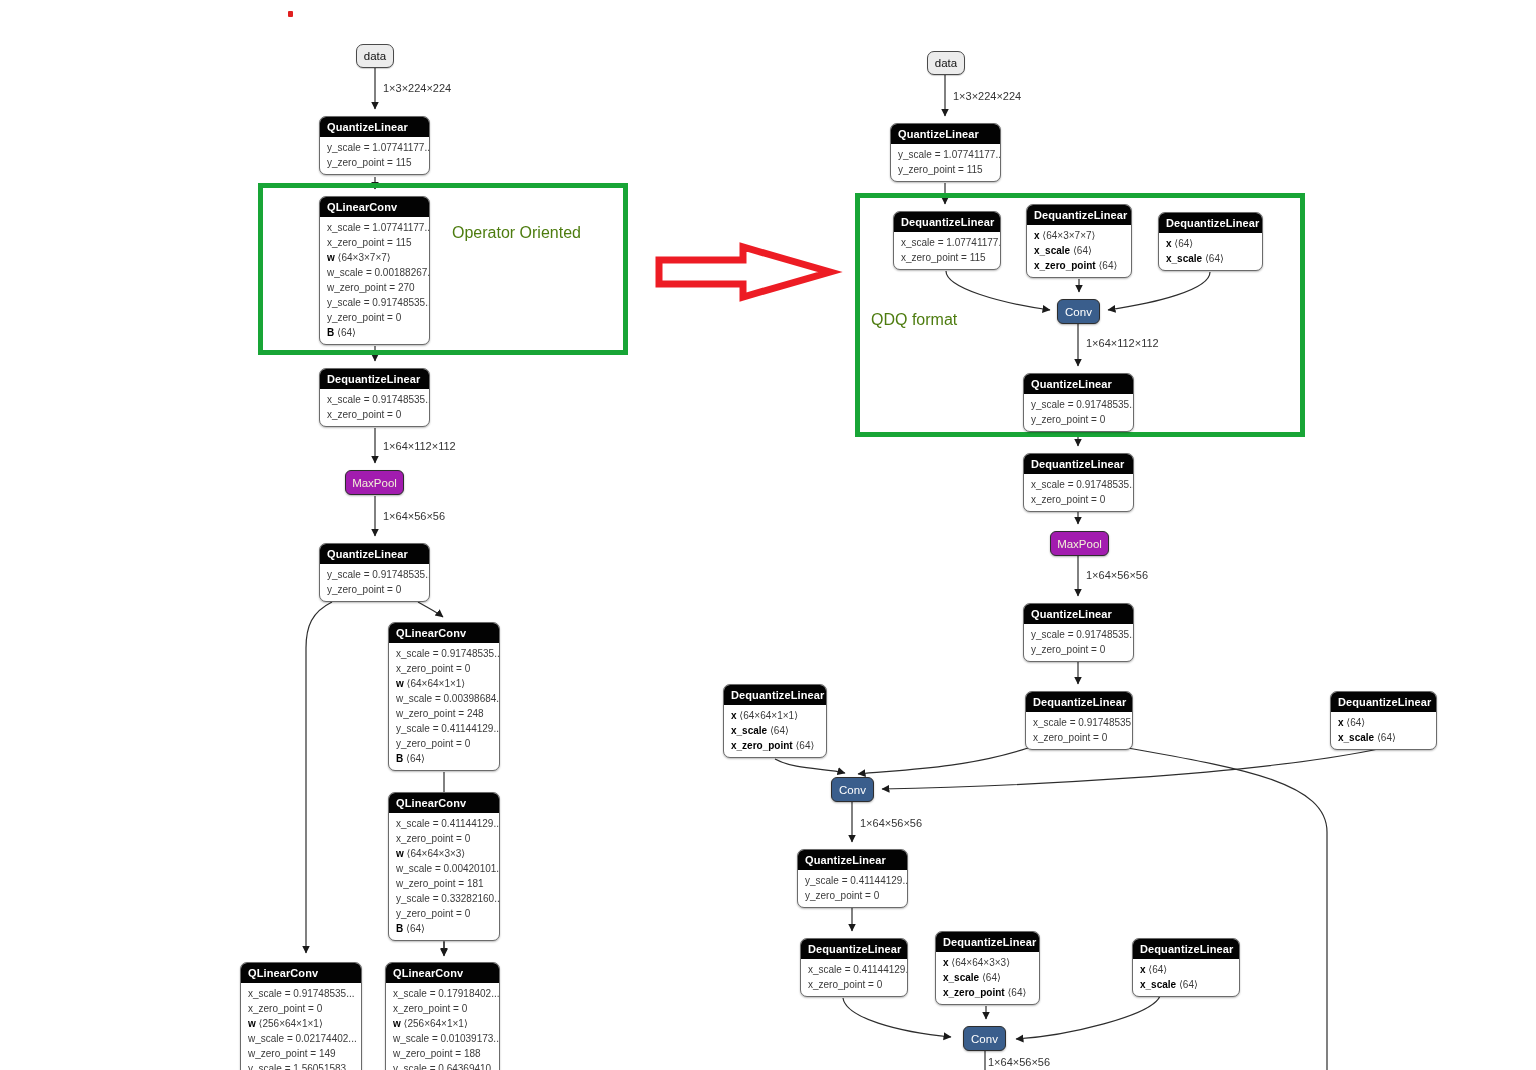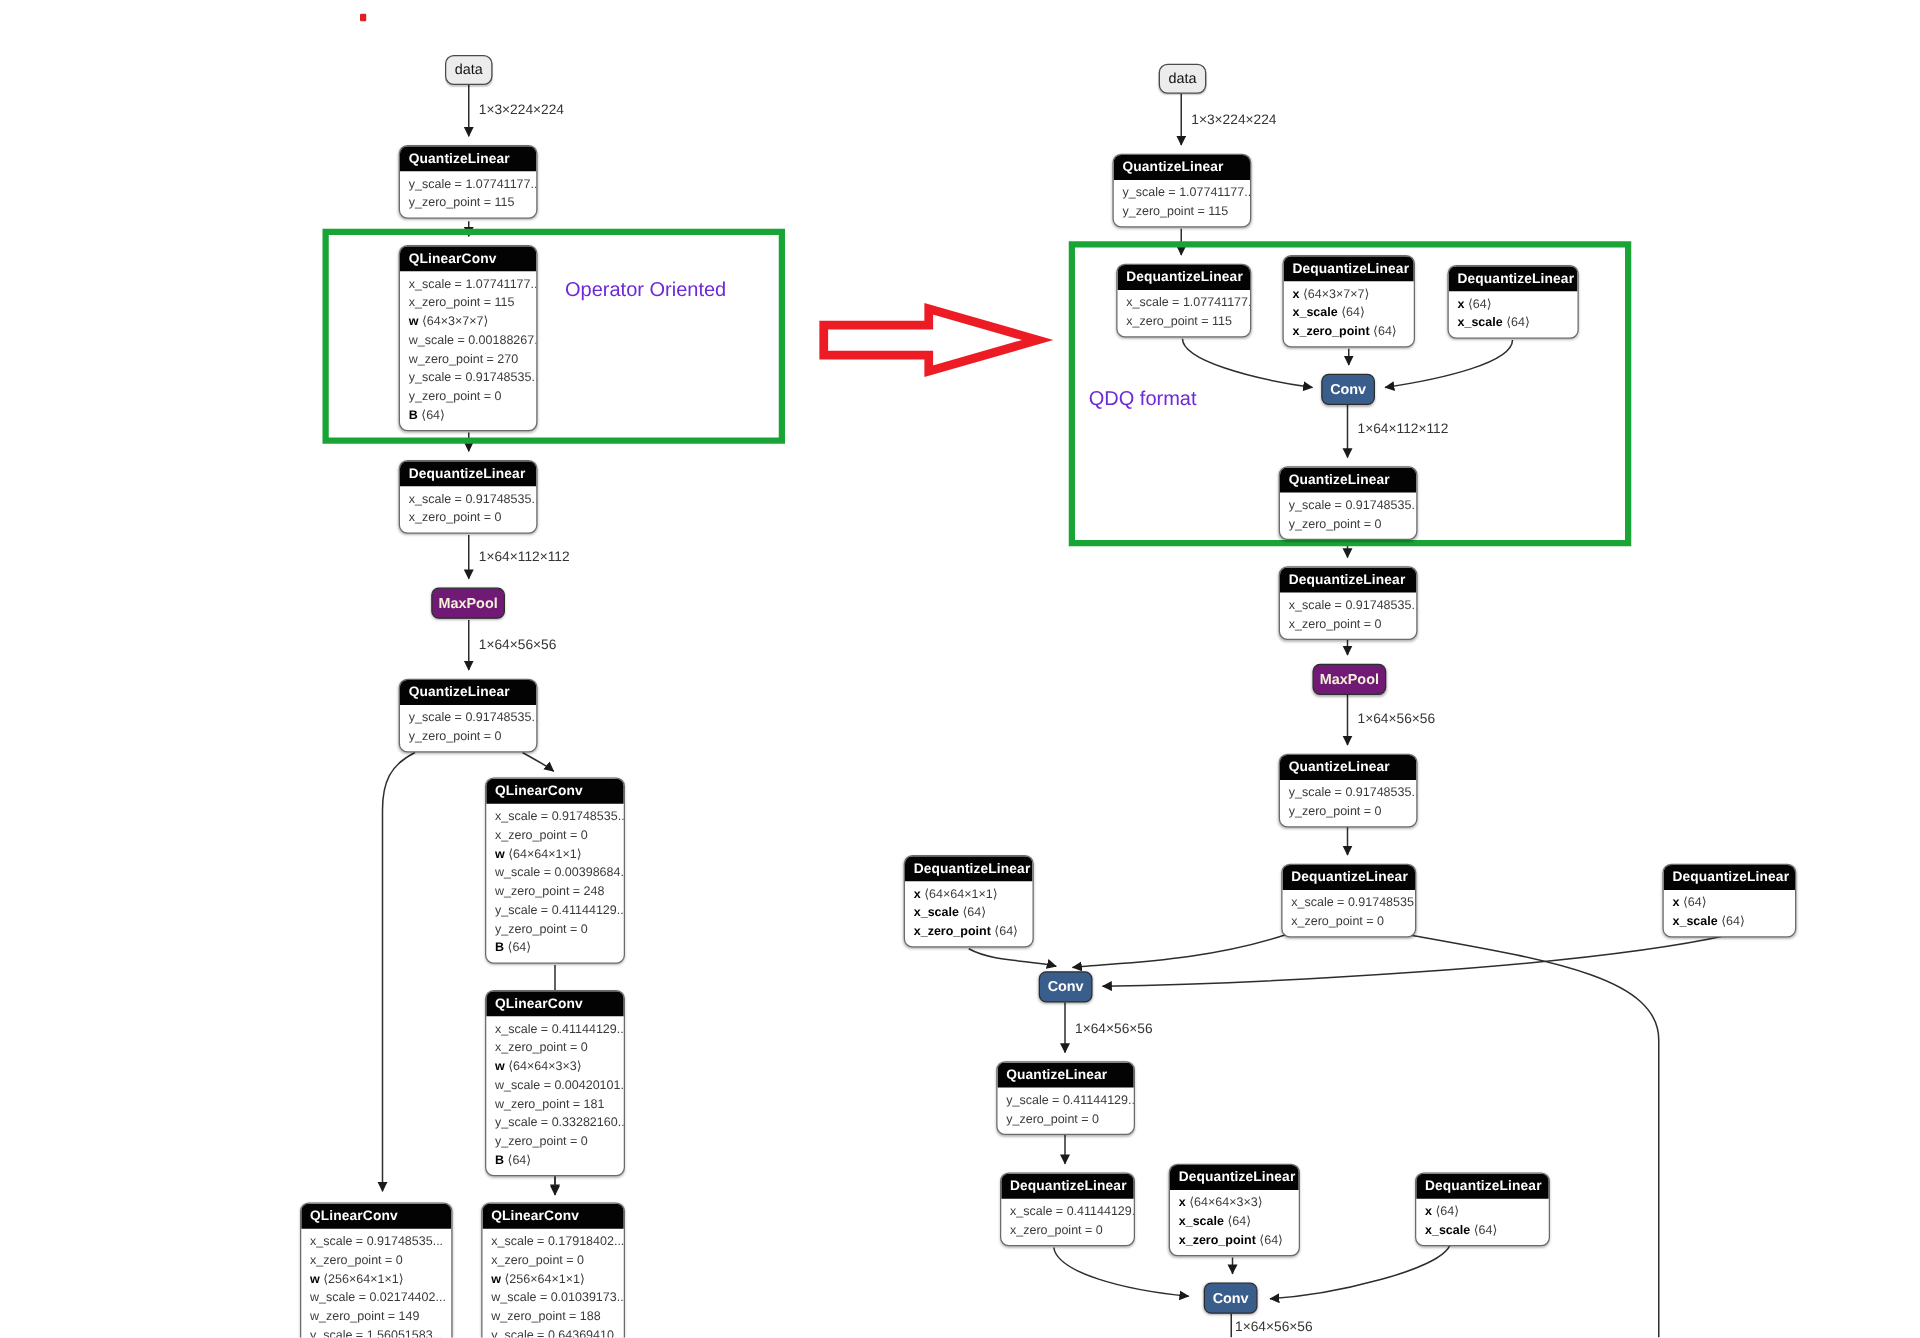--- a/index.html
+++ b/index.html
@@ -23,28 +23,28 @@
     font-size:10px;line-height:13px;padding:1px 7px;color:#3a3a3a;white-space:nowrap;
   }
   .node .row b{color:#000;font-weight:700;}
   .io-node{
     position:absolute;background:#ececec;border:1.5px solid #4a4a4a;border-radius:7px;
     display:flex;align-items:center;justify-content:center;font-size:11.5px;color:#111;
     box-sizing:border-box;box-shadow:0 1px 1px rgba(0,0,0,.2);
   }
   .op-node{
     position:absolute;border-radius:6px;display:flex;align-items:center;justify-content:center;
-    font-size:11.5px;font-weight:700;color:#fff;box-sizing:border-box;border:1px solid #2d2d2d;
+    font-size:11.5px;font-weight:400;color:#fff;box-sizing:border-box;border:1px solid #2d2d2d;
     box-shadow:0 1px 2px rgba(0,0,0,.3);
   }
-  .op-pool{background:#701a75;color:#f3f1d8;}
+  .op-pool{background:#a21caf;color:#f3f1d8;}
   .op-conv{background:#3a5e8c;color:#ffffff;}
   
   .green-box{position:absolute;border:5px solid #18a536;box-sizing:border-box;background:transparent;}
-  .caption{position:absolute;font-size:16px;color:#6d28d9;white-space:nowrap;}
+  .caption{position:absolute;font-size:16px;color:#4d7c0f;white-space:nowrap;}
   .edge-label{position:absolute;font-size:11px;color:#333;white-space:nowrap;}
   .red-dot{position:absolute;left:288px;top:11px;width:5px;height:6px;background:#e02020;border-radius:1px;}
 </style>
 </head>
 <body>
 
 <div id="canvas">
 
   <svg class="edges" width="1536" height="1070">
     <defs>

